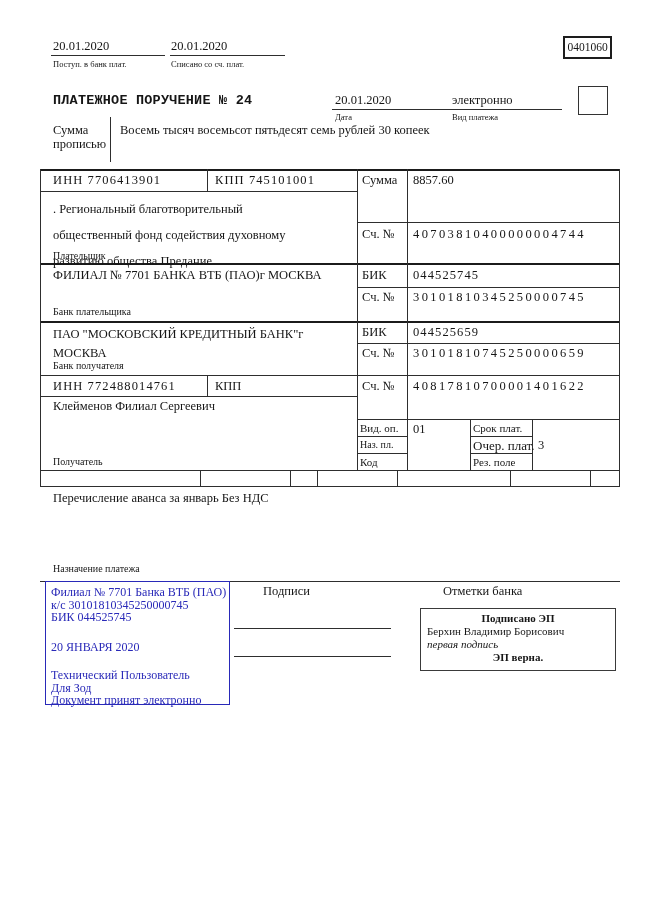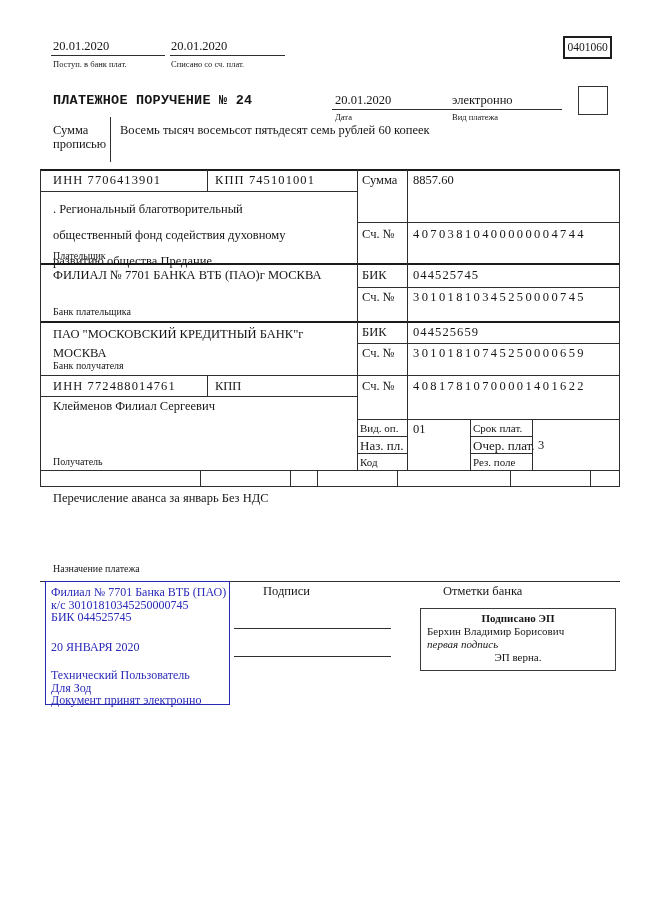--- a/index.html
+++ b/index.html
@@ -94,21 +94,21 @@
   #acc3-val{left:413px;top:346px}
   #rbank-lbl{left:53px;top:360px}
   #payee-inn{left:53px;top:379px}
   #payee-kpp{left:215px;top:379px}
   #acc4-lbl{left:362px;top:379px}
   #acc4-val{left:413px;top:379px}
   #payee-name{left:53px;top:399px}
   #vid-lbl{left:360px;top:422px;font-size:11px}
   #vid-val{left:413px;top:422px}
   #srok-lbl{left:473px;top:422px;font-size:11px}
-  #naz-lbl{left:360px;top:439px;font-size:13px}
+  #naz-lbl{left:360px;top:439px;font-size:10px}
   #ocher-lbl{left:473px;top:439px;font-size:13px}
   #ocher-val{left:538px;top:438px}
   #kod-lbl{left:360px;top:456px;font-size:11px}
   #rez-lbl{left:473px;top:456px;font-size:11px}
   #payee-lbl{left:53px;top:456px}
 
   
   #purpose-val{left:53px;top:491px}
   #purpose-lbl{left:53px;top:563px}
   #l-purpose{left:40px;top:581px;width:580px}
@@ -121,21 +121,21 @@
   #st-date{margin-top:17px}
   #sig-lbl{left:263px;top:584px}
   #marks-lbl{left:443px;top:584px}
   #sig-line1{left:234px;top:628px;width:157px}
   #sig-line2{left:234px;top:656px;width:157px}
   #esign-box{position:absolute;left:420px;top:608px;width:196px;height:63px;
              border:1px solid #3a3a3a;box-sizing:border-box;padding:3px 6px}
   .es{font-size:11px;line-height:13px;white-space:nowrap}
   #es-title{font-weight:bold;text-align:center}
   #es-sub{font-style:italic}
-  #es-ver{font-weight:normal;text-align:center}
+  #es-ver{font-weight:bold;text-align:center}
 </style>
 </head>
 <body>
 
 <div class="page">
 
   <div class="t" id="recv-date">20.01.2020</div>
   <div class="hl" id="recv-line"></div>
   <div class="t xs" id="recv-lbl">Поступ. в банк плат.</div>
   <div class="t" id="debit-date">20.01.2020</div>
@@ -148,21 +148,21 @@
   <div class="hl" id="doc-date-line"></div>
   <div class="t xs" id="doc-date-lbl">Дата</div>
   <div class="t" id="ptype">электронно</div>
   <div class="hl" id="ptype-line"></div>
   <div class="t xs" id="ptype-lbl">Вид платежа</div>
   <div id="chkbox"></div>
 
   <div class="t" id="aw-lbl1">Сумма</div>
   <div class="t" id="aw-lbl2">прописью</div>
   <div class="vl" id="aw-vline"></div>
-  <div class="t" id="aw-value">Восемь тысяч восемьсот пятьдесят семь рублей 60 копеек</div>
+  <div class="t" id="aw-value">Восемь тысяч восемьсот пятьдесят семь рублей 30 копеек</div>
 
   <div class="hl2" id="l-top"></div>
   <div class="hl" id="l-r1"></div>
   <div class="hl" id="l-sum"></div>
   <div class="hl2" id="l-payer"></div>
   <div class="hl" id="l-bik1"></div>
   <div class="hl2" id="l-bank1"></div>
   <div class="hl" id="l-bik2"></div>
   <div class="hl" id="l-bank2"></div>
   <div class="hl" id="l-r2"></div>

